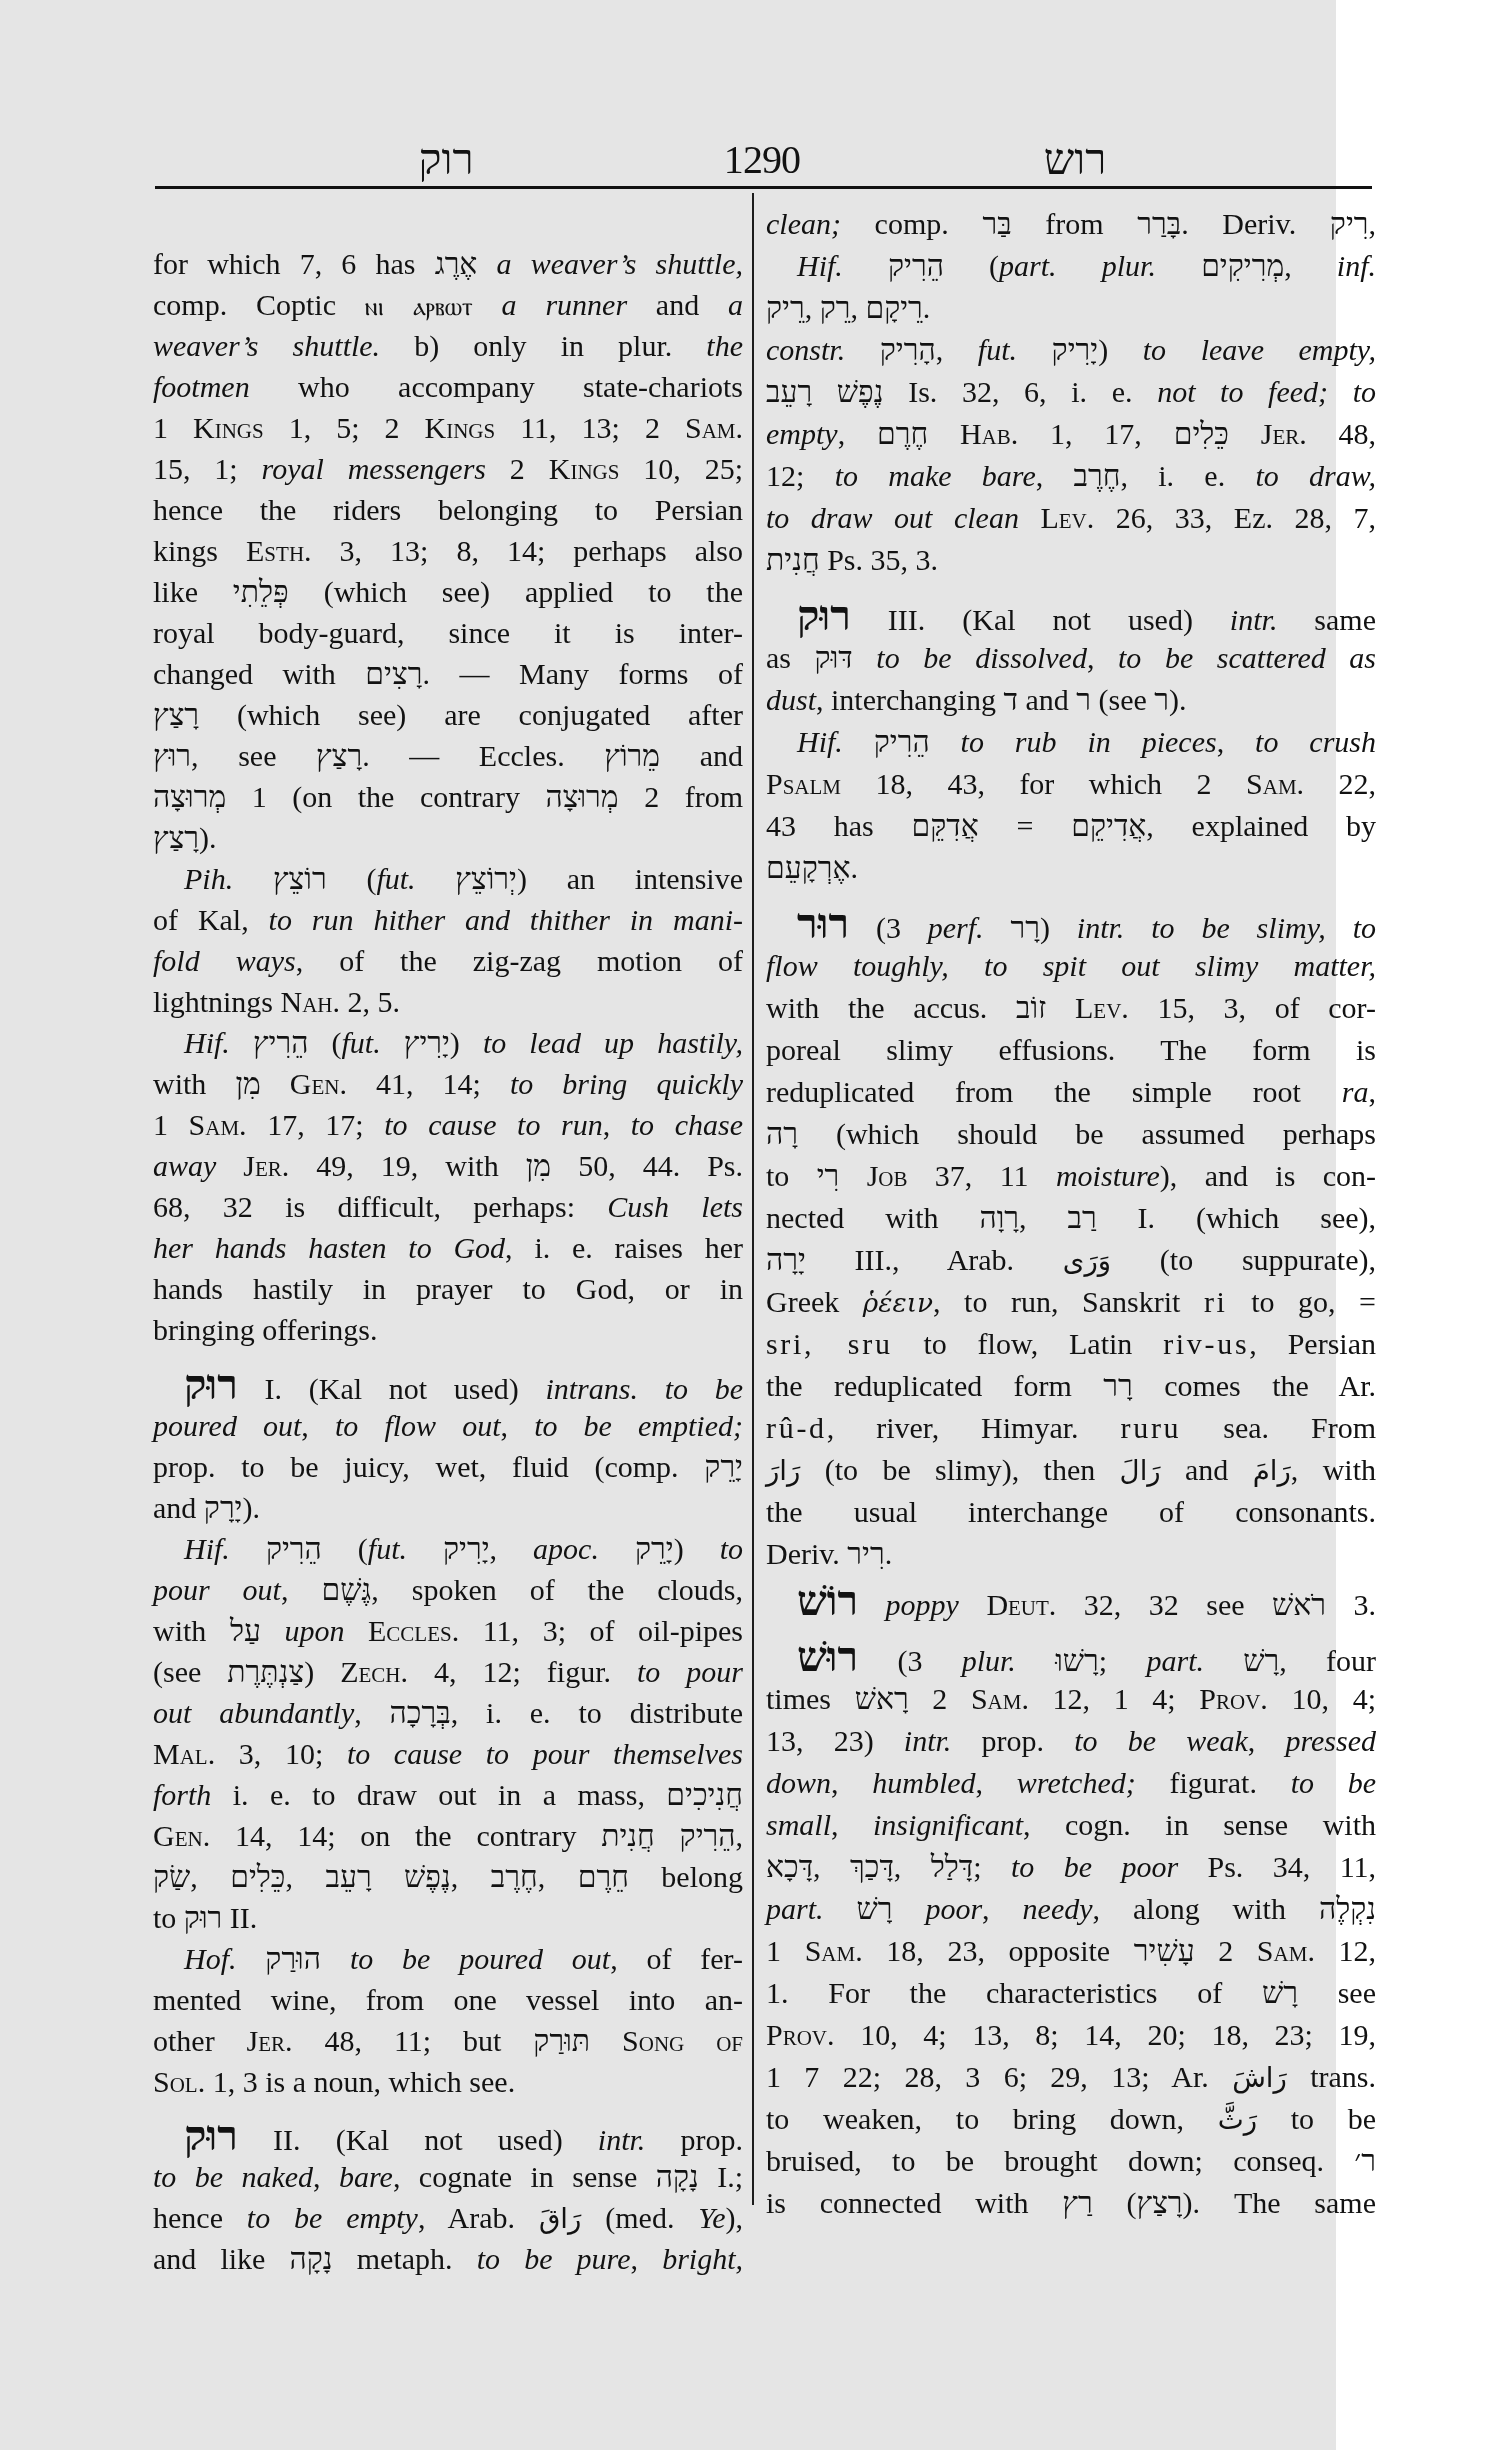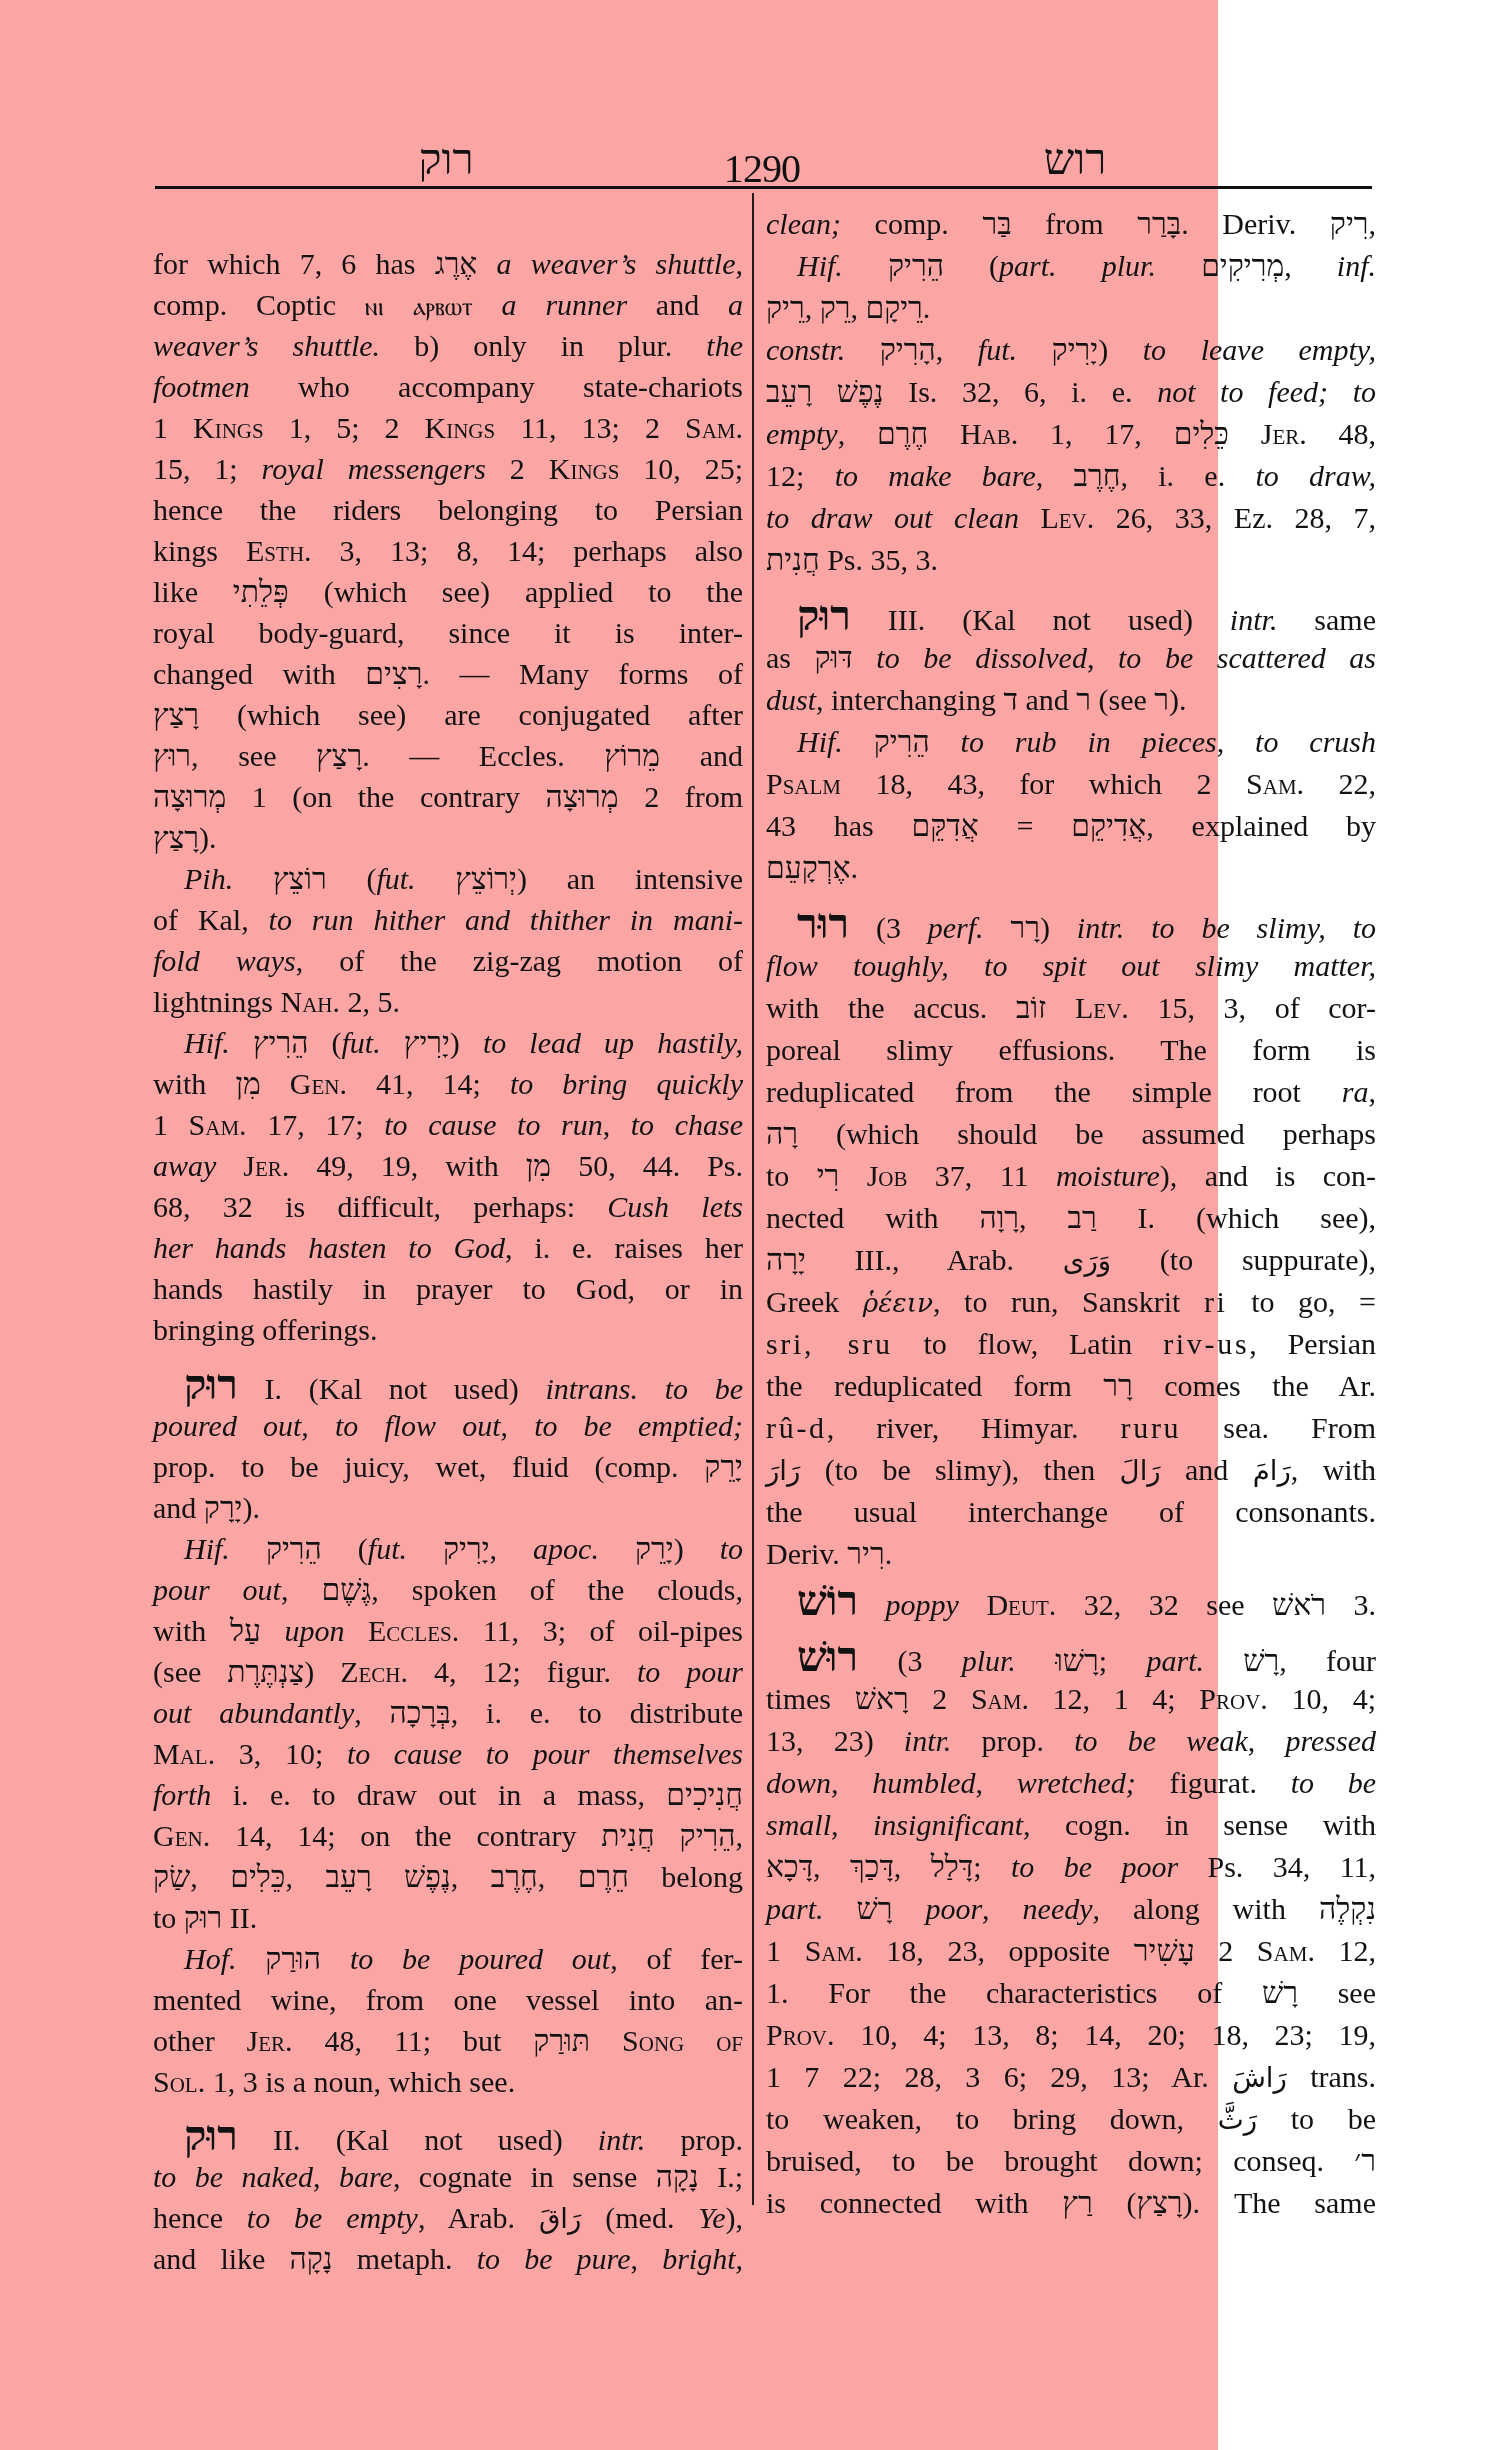--- a/index.html
+++ b/index.html
@@ -1,26 +1,26 @@
 <!DOCTYPE html>
 <html style="font-size:14.4px"><head>
   <meta charset="utf-8">
   <style>
     html, body { margin:0; padding:0; background:#ffffff; }
     body {
       width:1512px; height:2450px; position:relative; overflow:hidden;
       font-family:"Liberation Serif", "DejaVu Serif", serif;
       color:#121212;
     }
-    .page { position:absolute; left:0; top:0; width:1218px; height:2450px; background:#fca5a5; }
+    .page { position:absolute; left:0; top:0; width:1336px; height:2450px; background:#e5e5e5; }
 
     
     .hdr { position:absolute; top:133px; width:198px; height:54px; line-height:54px; text-align:center; }
     .hdr-left  { left:347px; }
-    .hdr-num   { left:663px; font-size:40px; letter-spacing:-0.9px;margin-top:9px; }
+    .hdr-num   { left:663px; font-size:40px; letter-spacing:-0.9px; }
     .hdr-right { left:976px; }
     .hdr-heb {
       font-family:"Liberation Serif", "DejaVu Sans", serif;
       font-size:43px; direction:rtl; unicode-bidi:isolate;
     }
     .rule    { position:absolute; left:155px; top:186px; width:1217px; height:2.7px; background:#111; }
     .divider { position:absolute; left:752px; top:193px; width:1.8px; height:2012px; background:#1c1c1c; }
 
     
     .col { position:absolute; top:203px; font-size:30px; }

